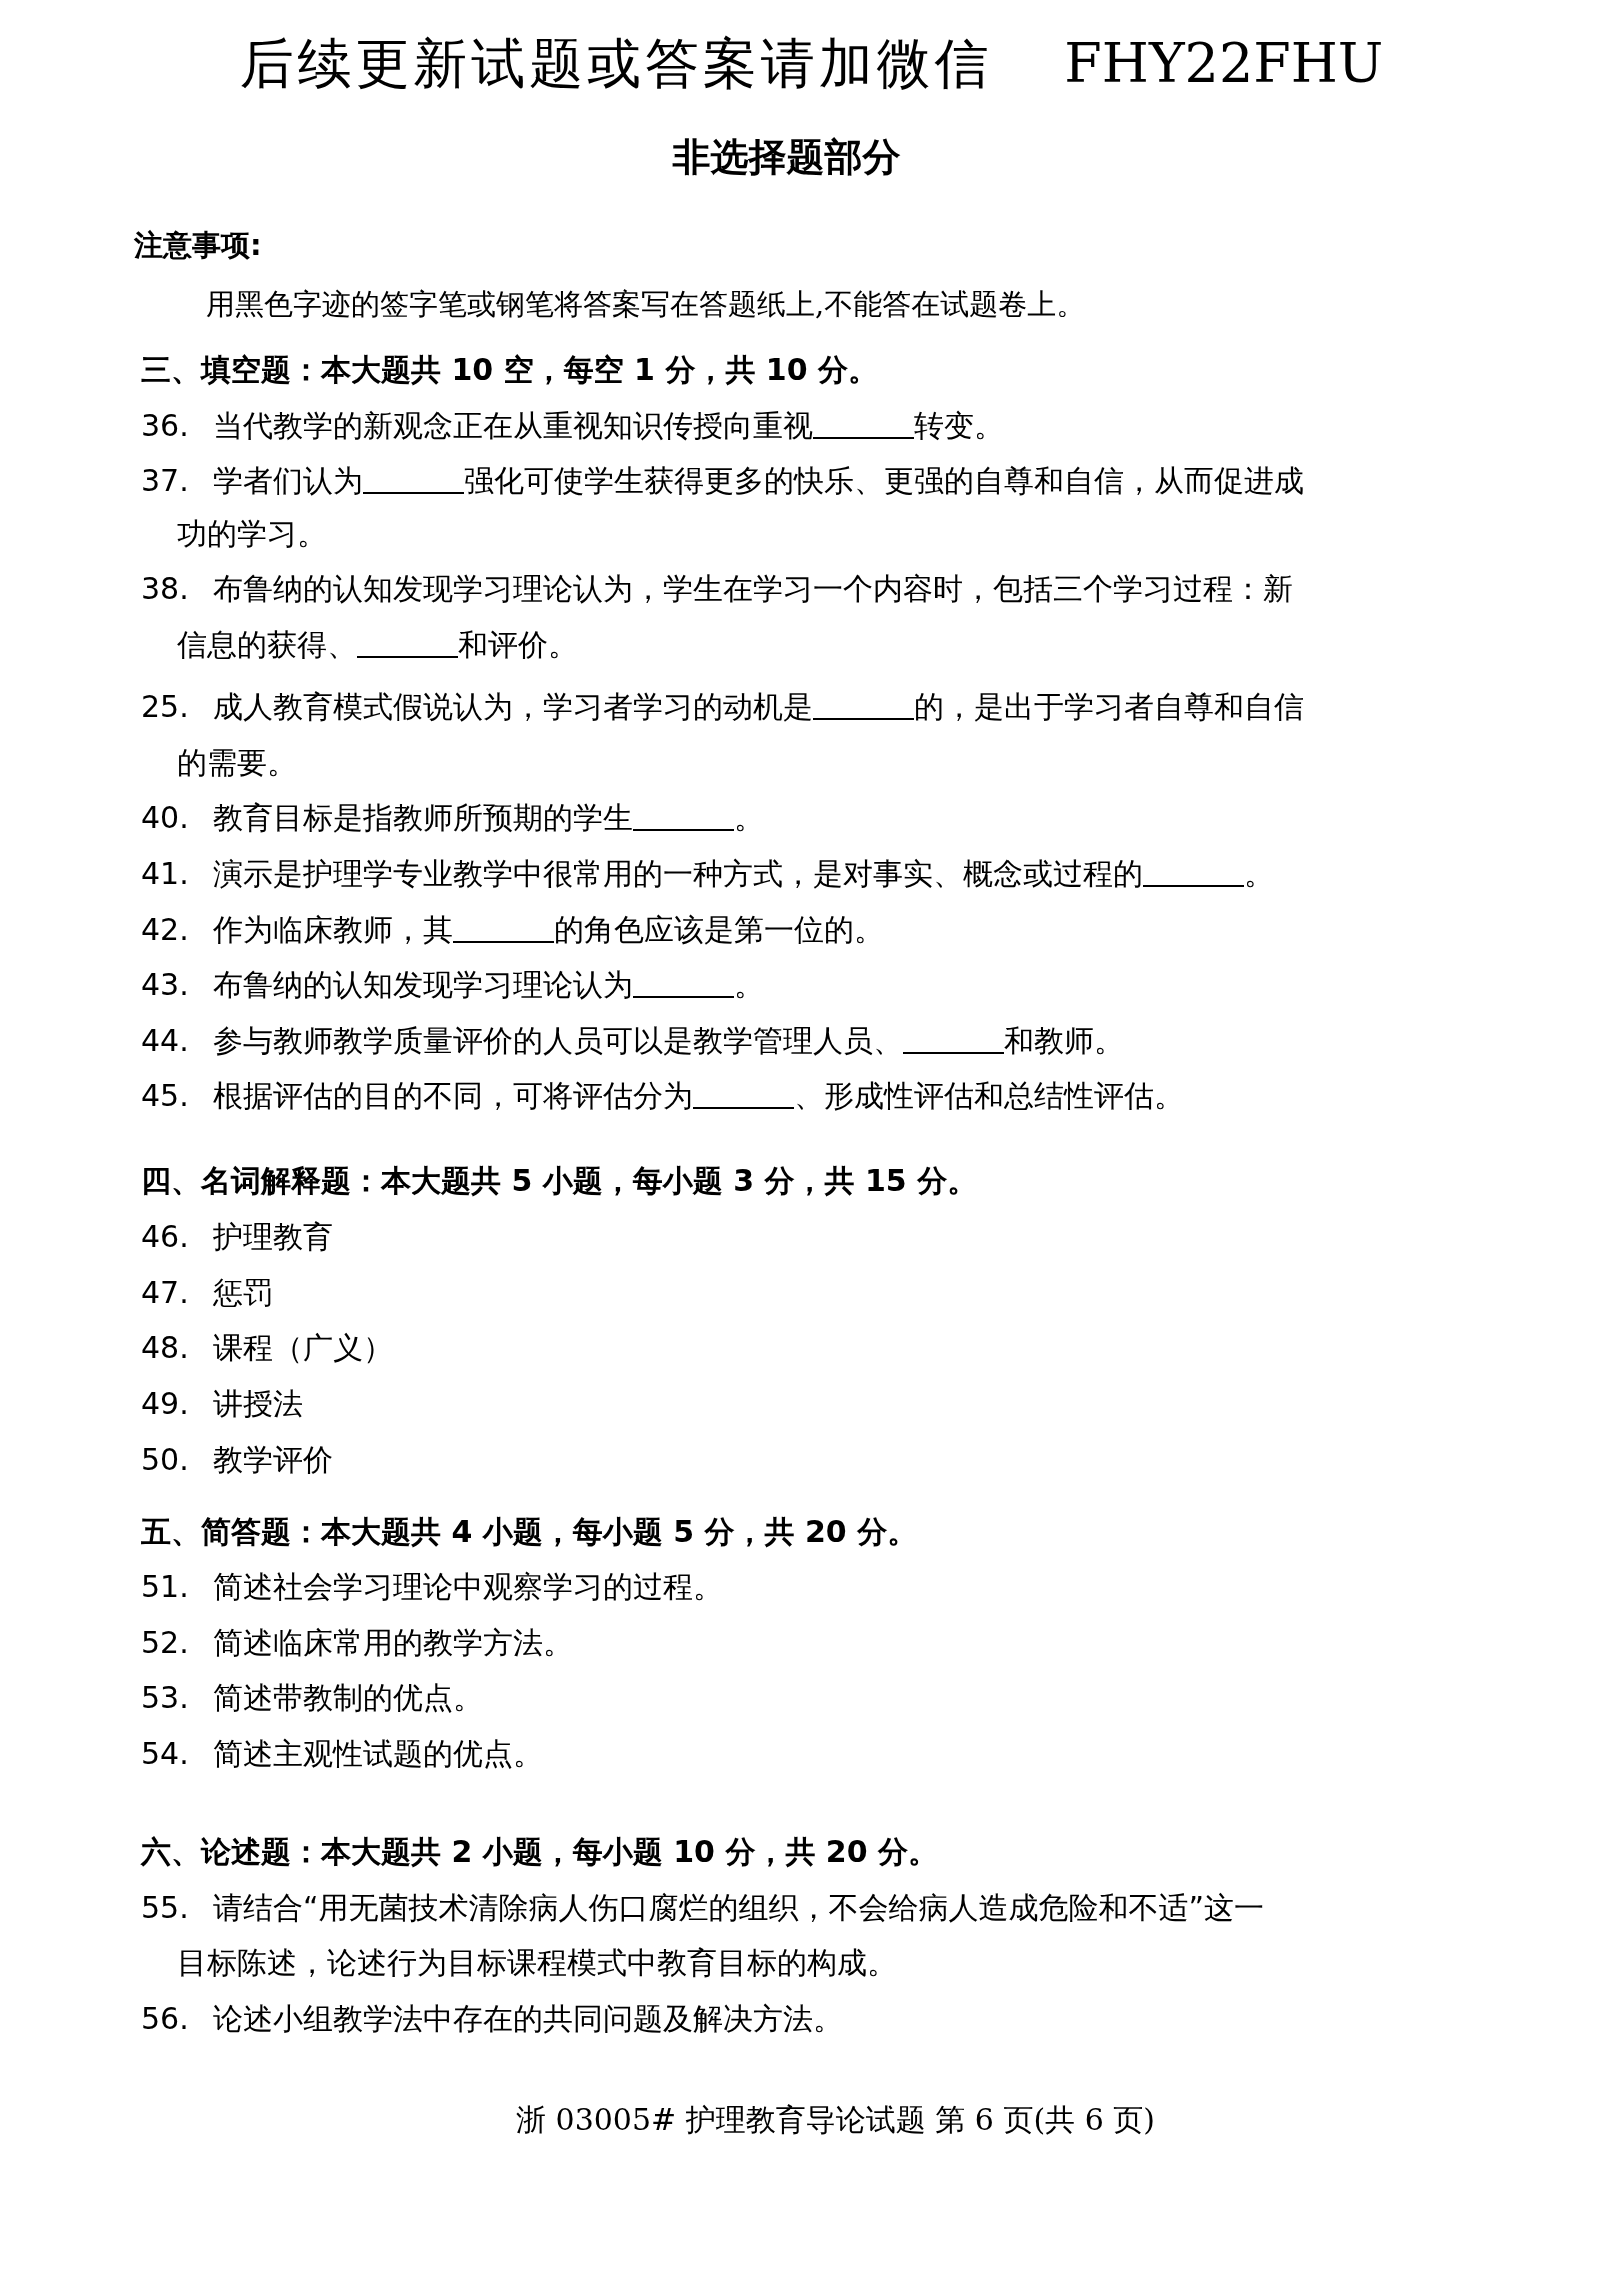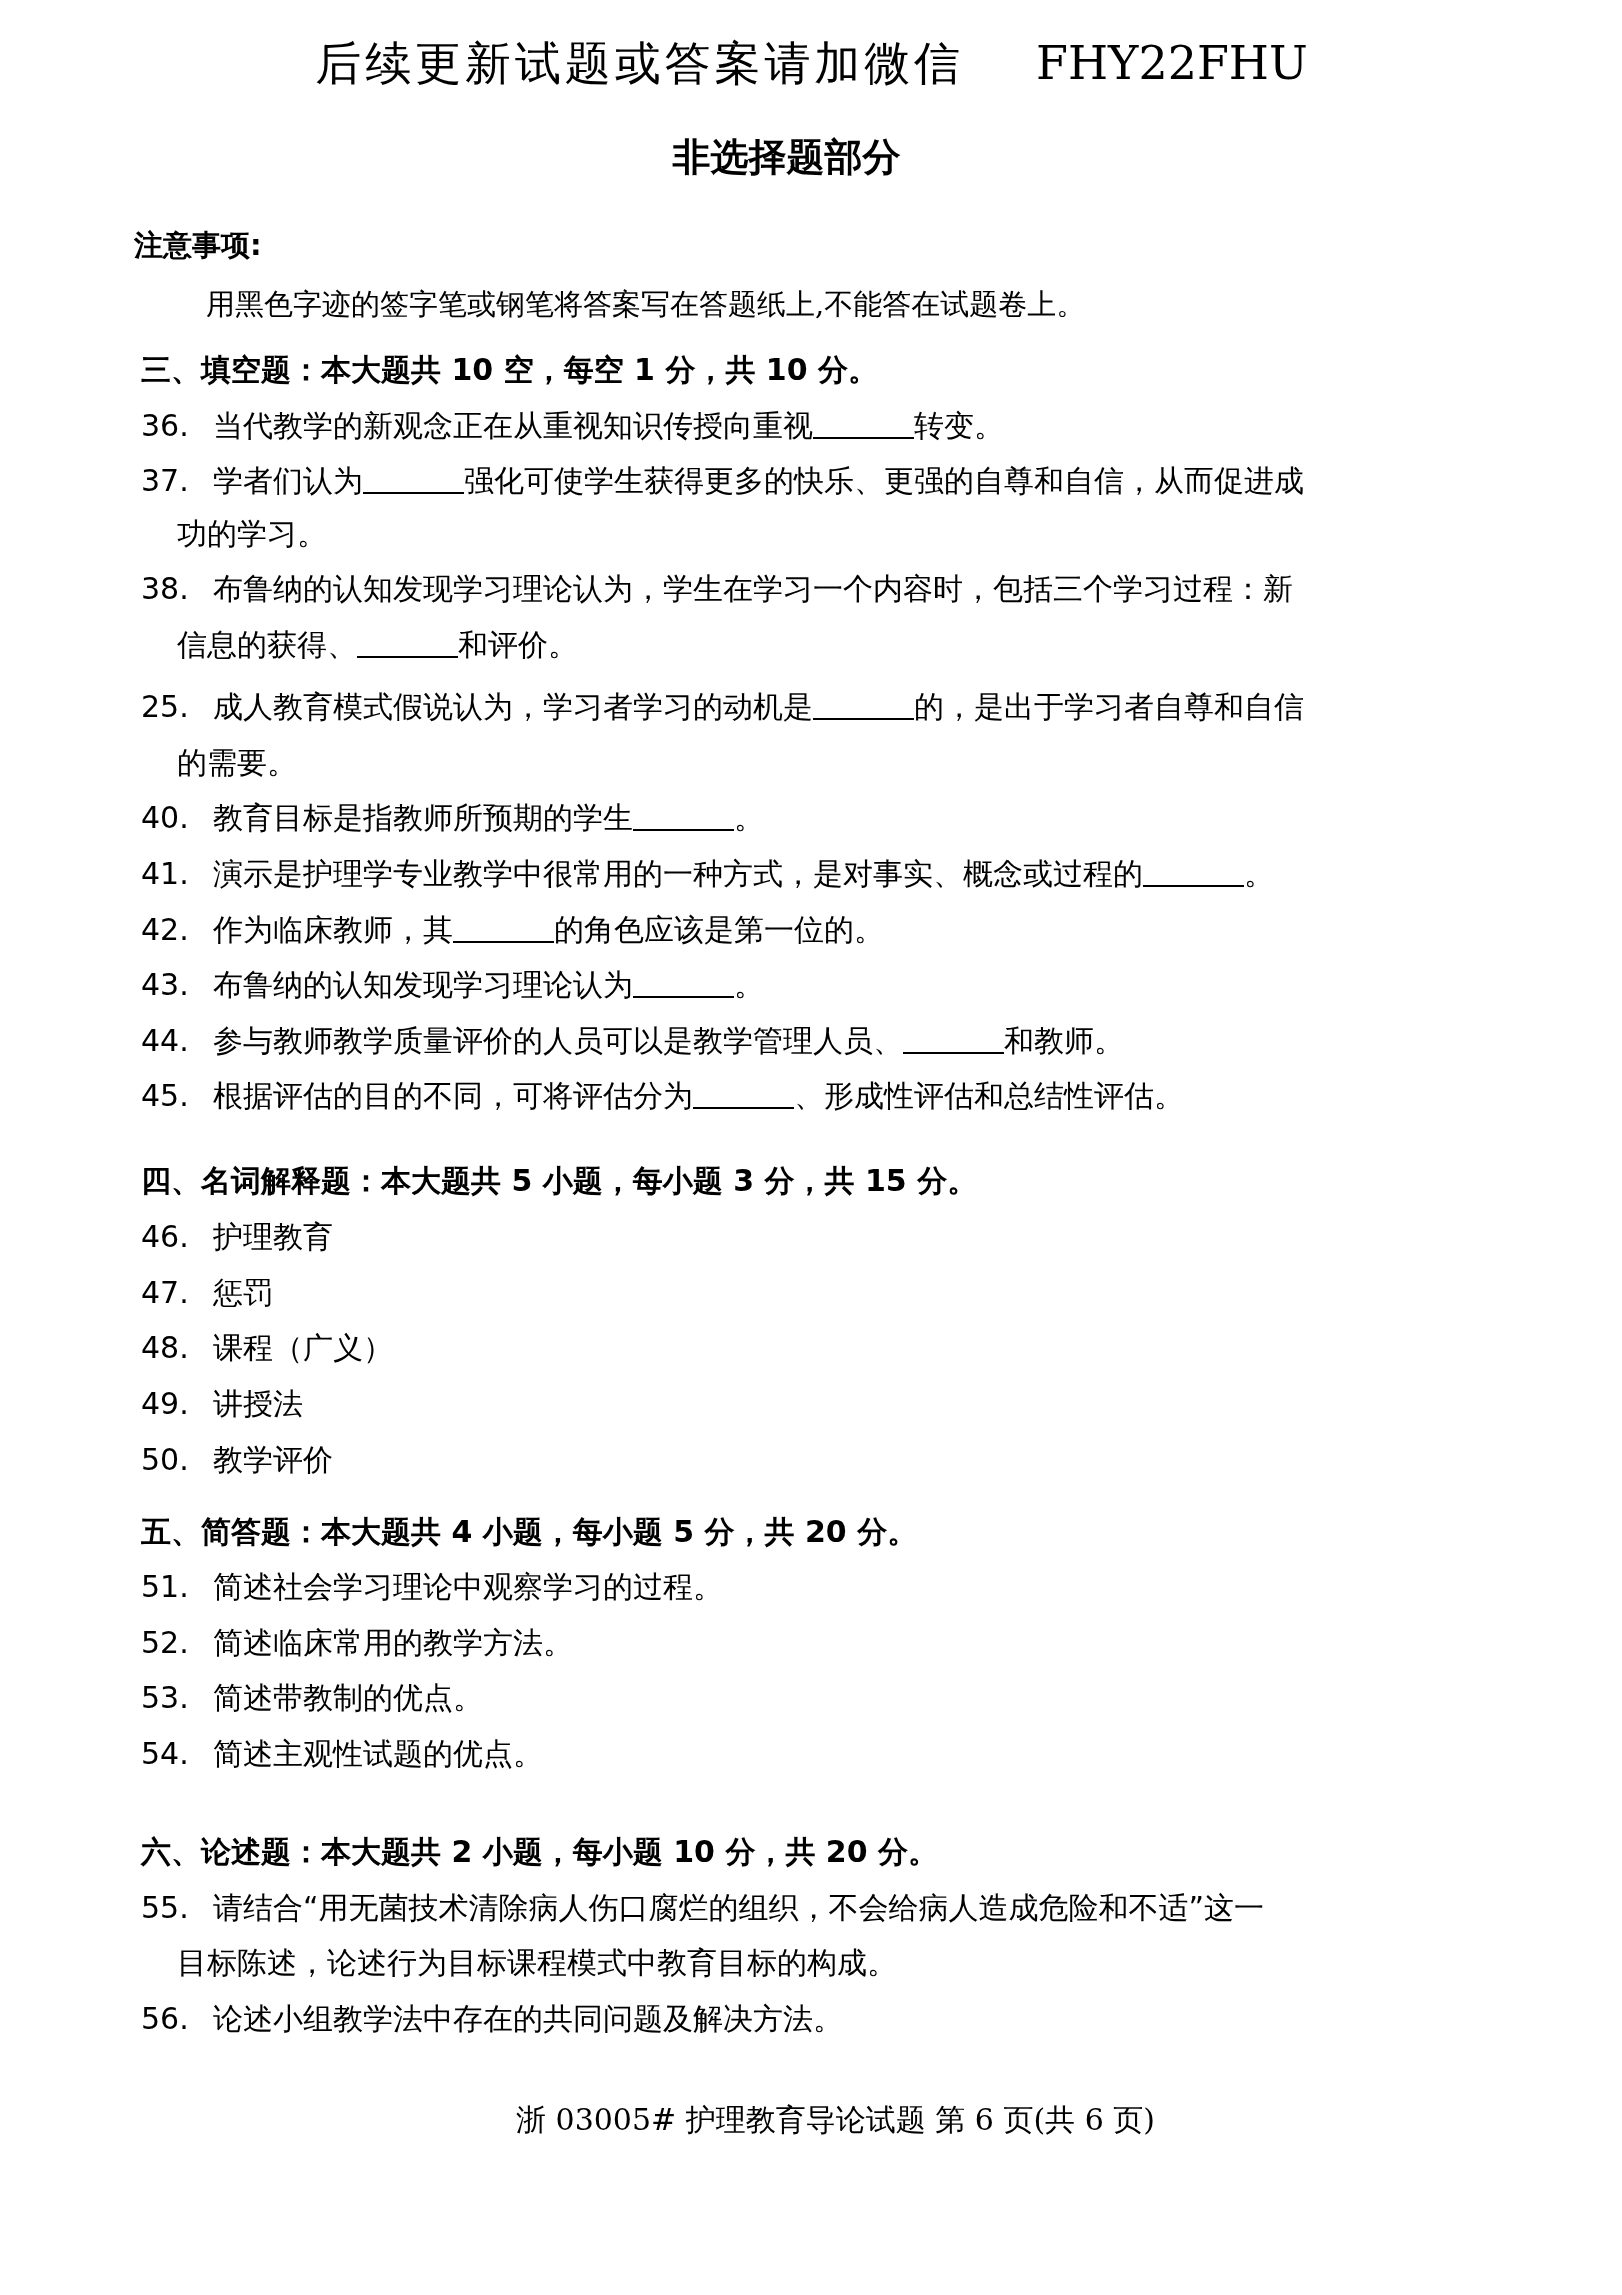--- a/index.html
+++ b/index.html
@@ -8,21 +8,21 @@
       height: 2295px;
       position: relative;
       overflow: hidden;
       color: #000;
       font-family: "DejaVu Sans", "Liberation Sans", sans-serif;
     }
     .abs { position: absolute; white-space: nowrap; }
     .banner {
       left: 0; width: 1623px; top: 31px; text-align: center;
       font-family: "DejaVu Serif", "Liberation Serif", serif;
-      font-size: 46px; letter-spacing: 3.9px; line-height: 65px;
+      font-size: 54px; letter-spacing: 3.9px; line-height: 65px;
     }
     .banner .code { margin-left: 72px; letter-spacing: 0; }
     .part-title {
       left: 0; width: 1573px; top: 131px; text-align: center;
       font-size: 38px; font-weight: bold; line-height: 52px;
     }
     .notice-label {
       left: 134px; top: 226px; font-size: 29px; font-weight: bold; line-height: 39px;
     }
     .notice-text {

